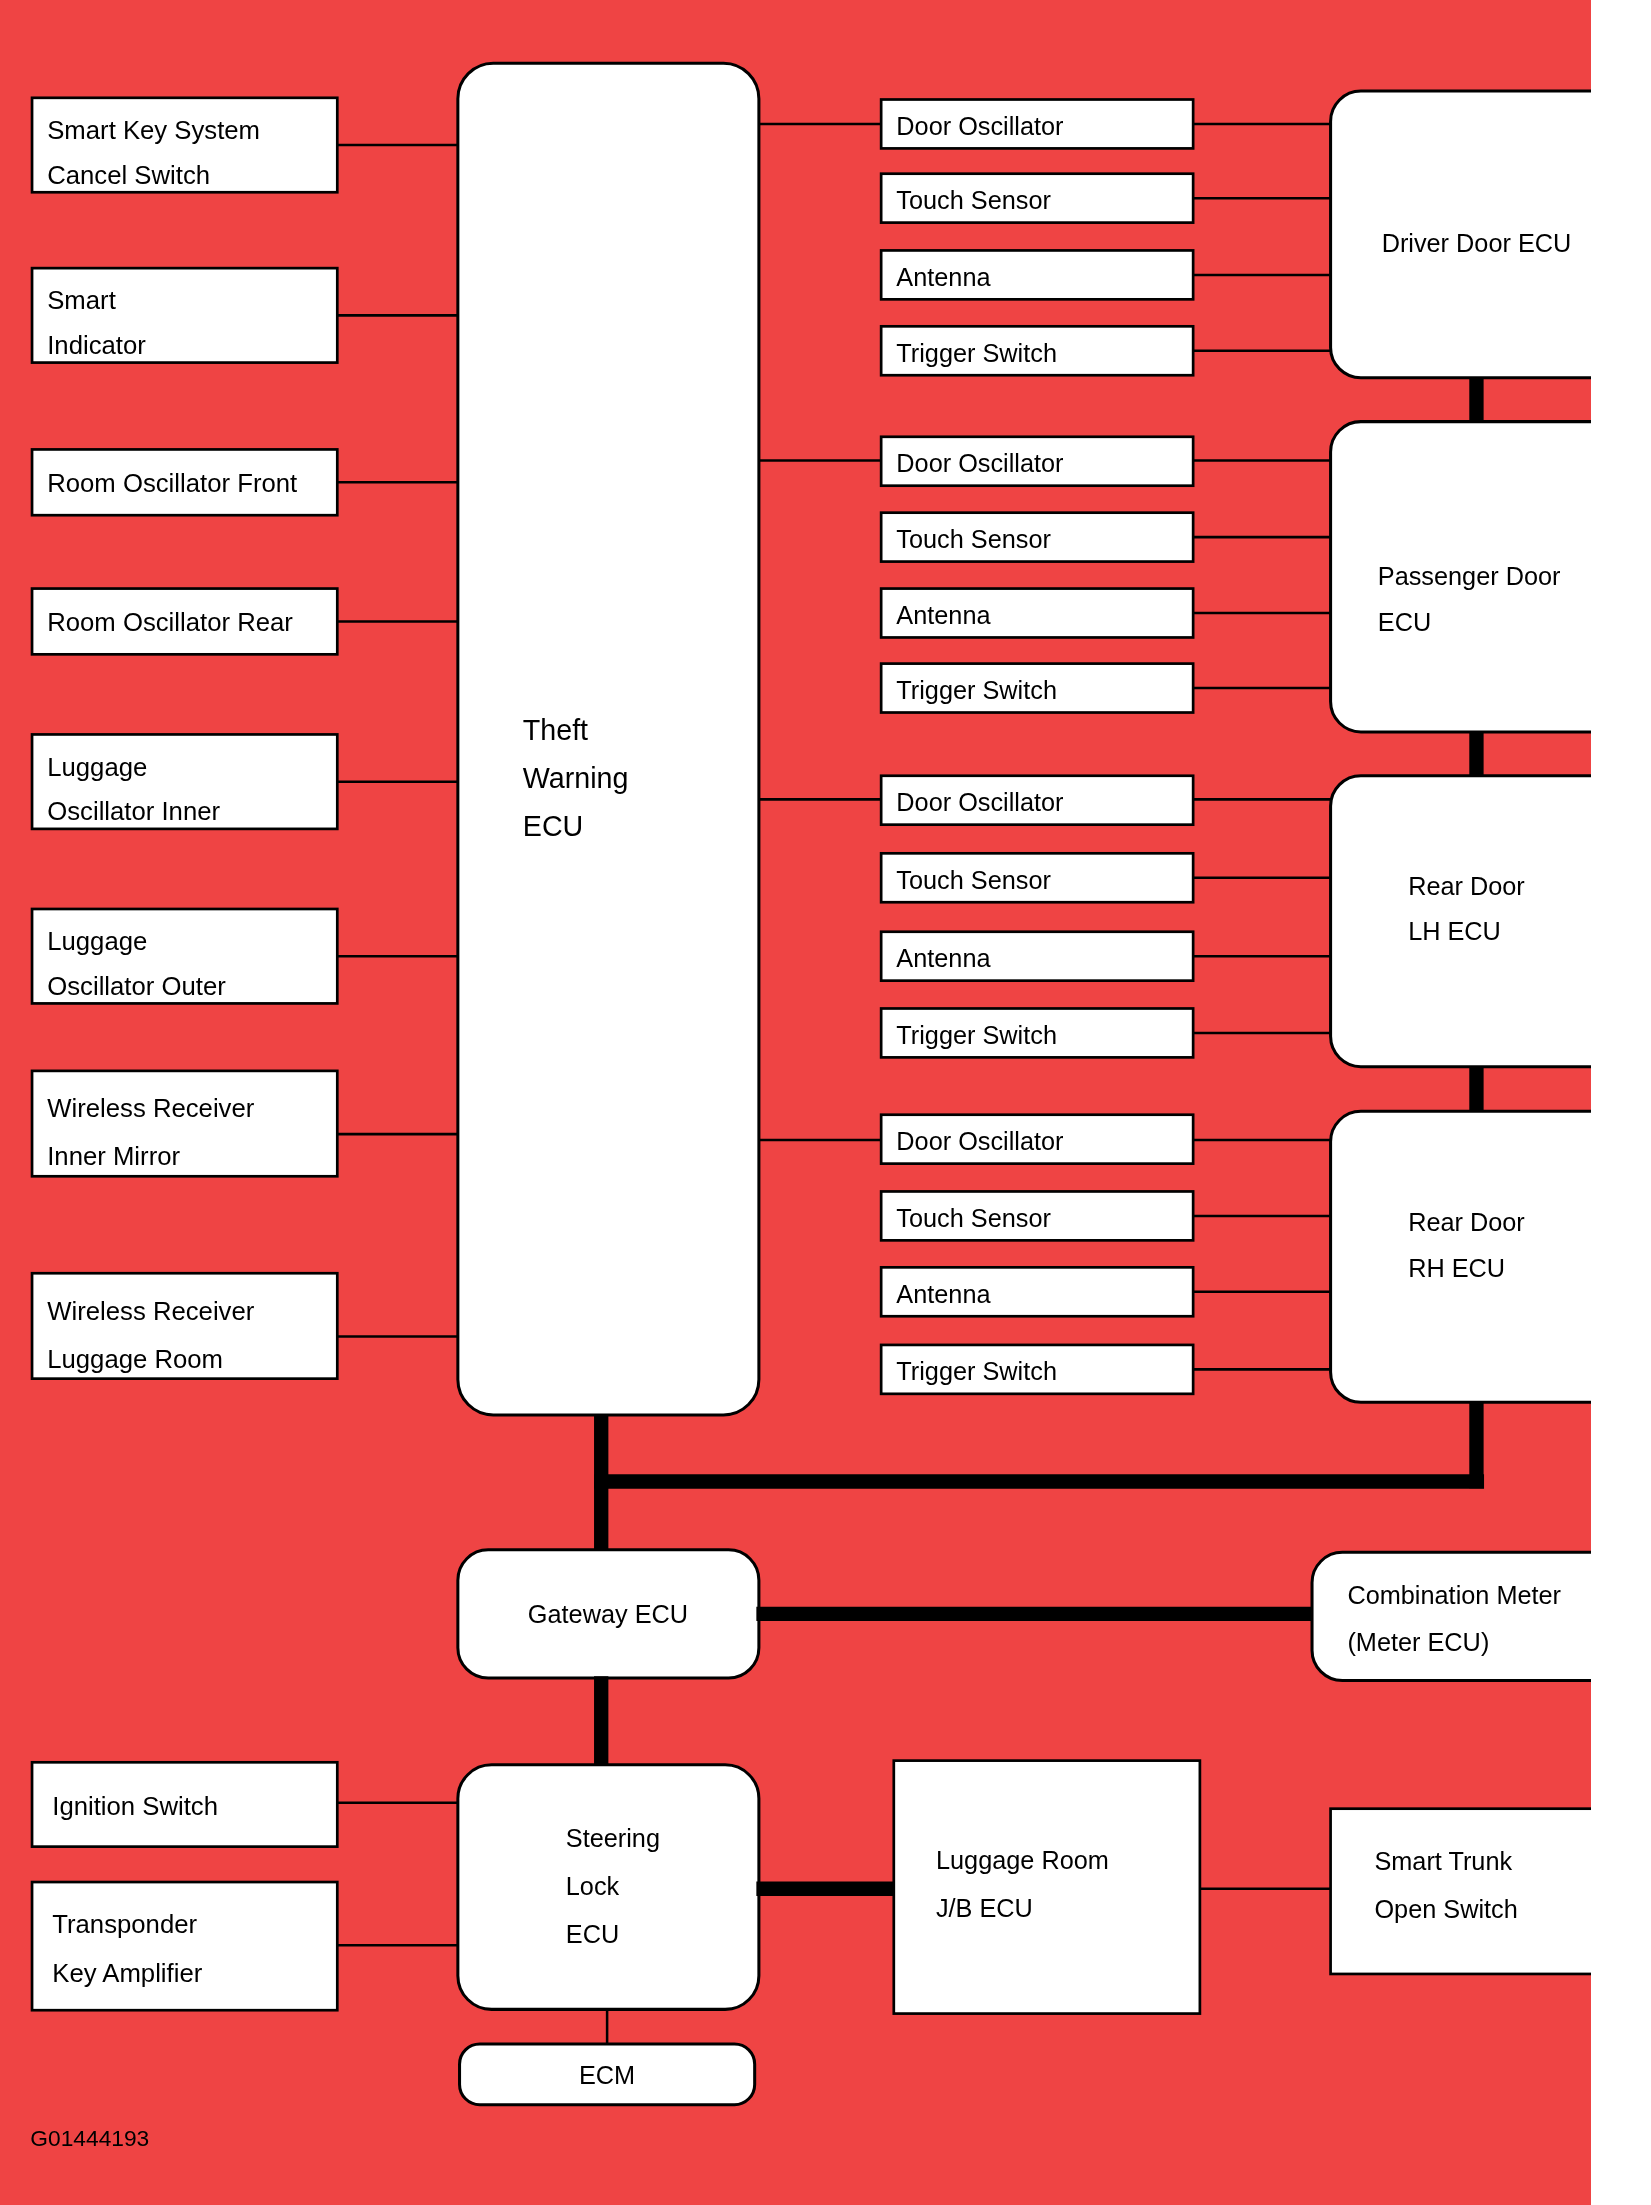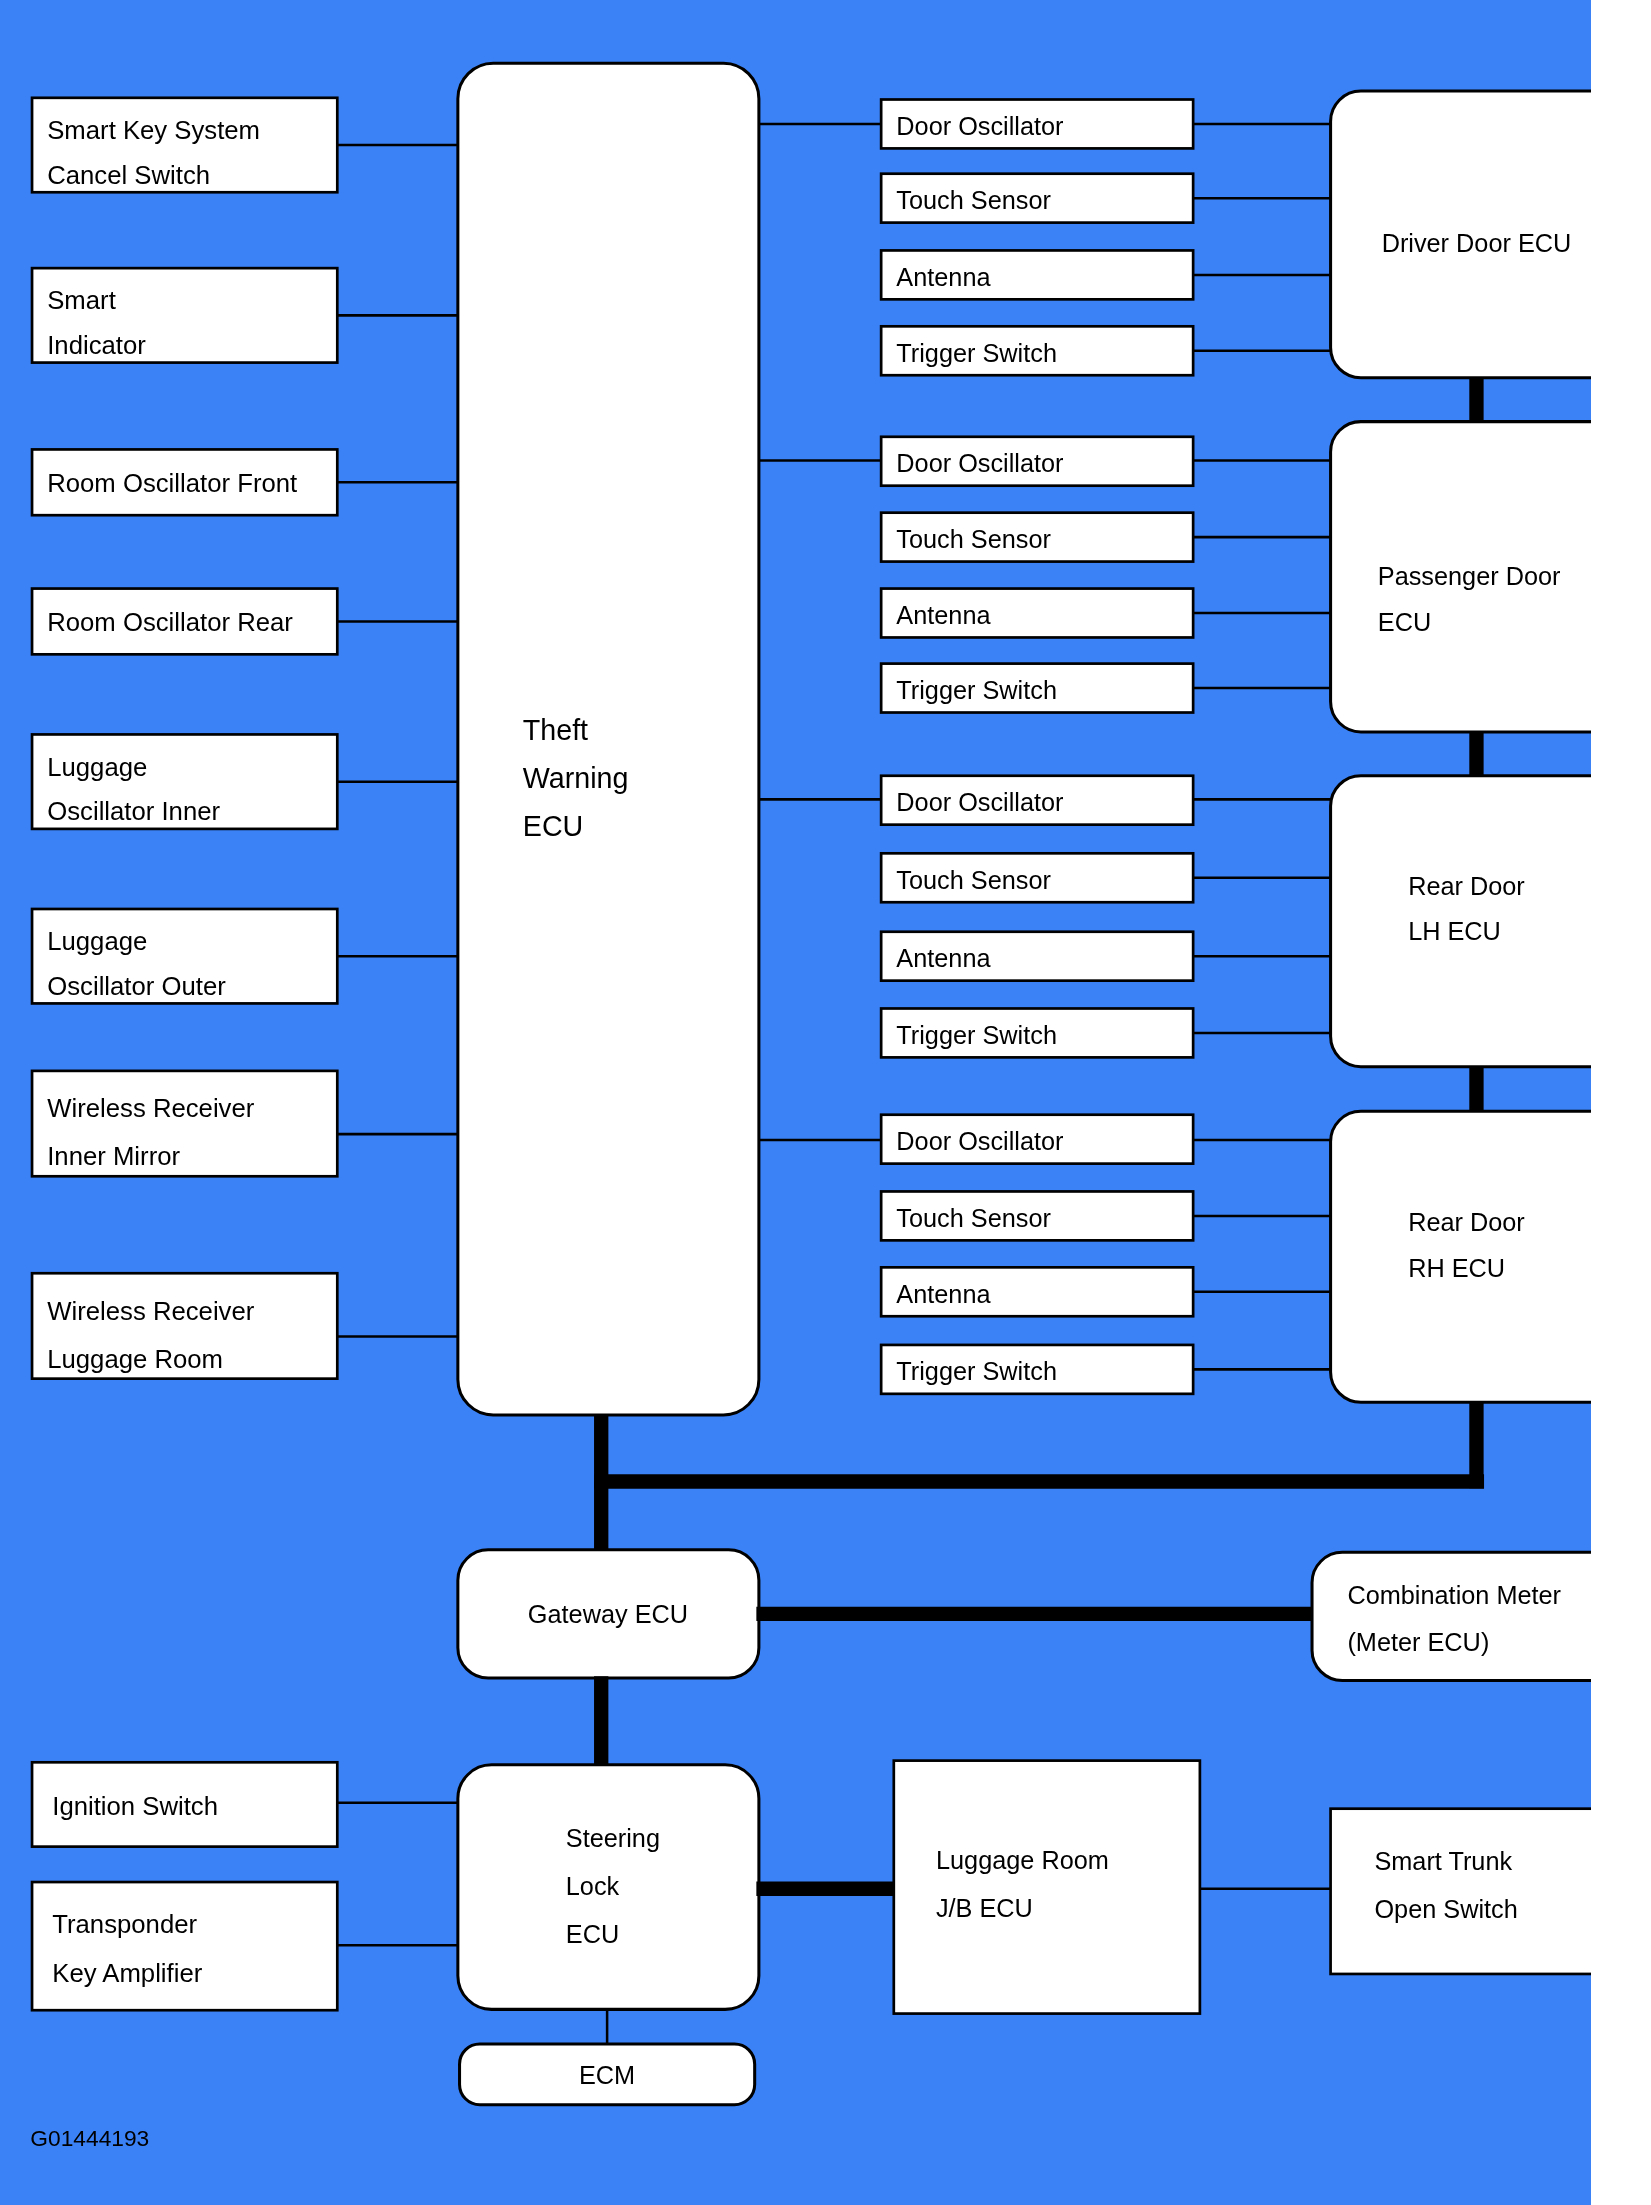--- a/index.html
+++ b/index.html
@@ -1,17 +1,17 @@
 <!DOCTYPE html>
 <html style="font-size:13.5px"><head>
 <meta charset="utf-8">
 <style>
   html,body{margin:0;padding:0;background:#ffffff;}
   body{font-family:"Liberation Sans", sans-serif;}
-  #stage{position:relative;width:1591px;height:2205px;background:#3b82f6;overflow:hidden;}
+  #stage{position:relative;width:1591px;height:2205px;background:#ef4444;overflow:hidden;}
   svg{position:absolute;left:0;top:0;width:1651px;height:2205px;}
   .bx{fill:#ffffff;stroke:#000000;stroke-width:3.2;}
   .bxr{fill:#ffffff;stroke:#000000;stroke-width:3.6;}
   .ln{stroke:#000000;stroke-width:3.0;fill:none;}
   .bus{stroke:#000000;stroke-width:17;fill:none;stroke-linecap:butt;}
   text{fill:#000000;font-family:"Liberation Sans", sans-serif;font-size:30px;}
   text.lbl{font-size:30.5px;}
   text.big{font-size:34px;}
   text.code{font-size:27px;}
 </style>

